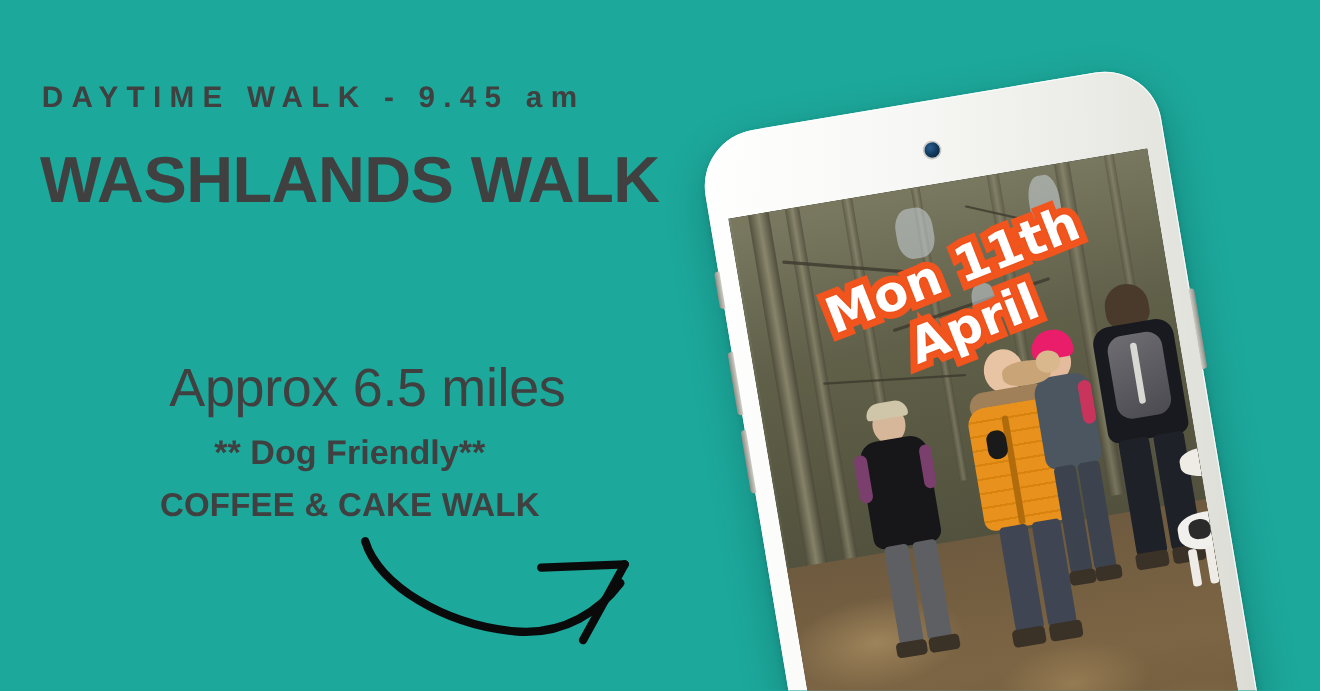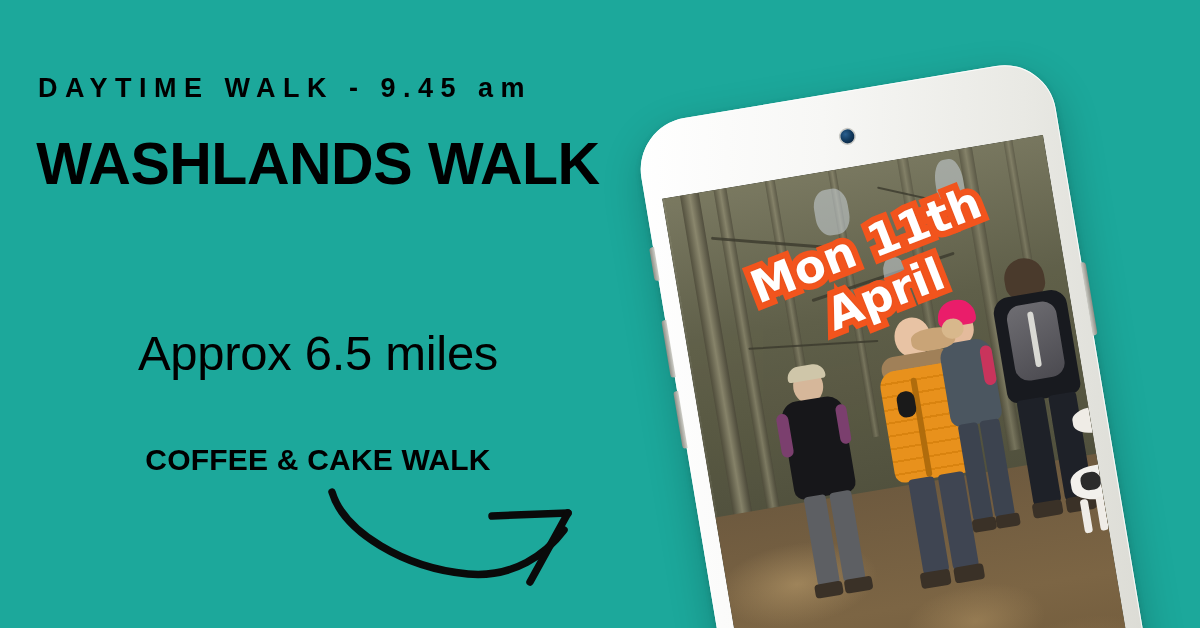--- a/index.html
+++ b/index.html
@@ -14,21 +14,21 @@
     width:1200px; height:628px;
     background:#1ca89b;
     overflow:hidden;
   }
 
   
   .text-col {
     position:absolute;
     left:0; top:0;
     width:636px; height:628px;
-    color:#000000;
+    color:#404040;
   }
   .kicker {
     position:absolute;
     left:38px; top:74px;
     width:560px;
     font-size:27px;
     font-weight:bold;
     letter-spacing:7.5px;
     line-height:1.1;
     white-space:nowrap;
@@ -48,21 +48,21 @@
     position:absolute;
     left:0; top:281px;
     width:636px;
     text-align:center;
     font-size:33px;
     font-weight:normal;
     line-height:1.1;
   }
   .distance {
     position:absolute;
-    left:0; top:327px;
+    left:16px; top:327px;
     width:636px;
     text-align:center;
     font-size:49px;
     font-weight:normal;
     line-height:1.1;
     letter-spacing:-0.3px;
   }
   .dogline {
     position:absolute;
     left:0; top:395px;
@@ -228,20 +228,21 @@
 
     <div class="kicker">DAYTIME WALK - 9.45 am</div>
 
     <div class="headline">
       <span class="l2">WASHLANDS WALK</span>
     </div>
 
 
     <div class="distance">Approx 6.5 miles</div>
 
+    <div class="dogline">** Dog Friendly**</div>
 
     <div class="coffeeline">COFFEE &amp; CAKE WALK</div>
   </div>
 
   <div class="arrow-wrap">
     <svg width="280" height="120" viewBox="0 0 280 120" fill="none">
       <path d="M14 12 C 26 52, 86 88, 150 94 C 196 98, 228 74, 246 50" stroke="#0a0a0a" stroke-width="7.5" stroke-linecap="round" fill="none"></path>
       <path d="M174 36 L 250 33" stroke="#0a0a0a" stroke-width="7.5" stroke-linecap="round" fill="none"></path>
       <path d="M250 33 L 212 102" stroke="#0a0a0a" stroke-width="7.5" stroke-linecap="round" fill="none"></path>
     </svg>

